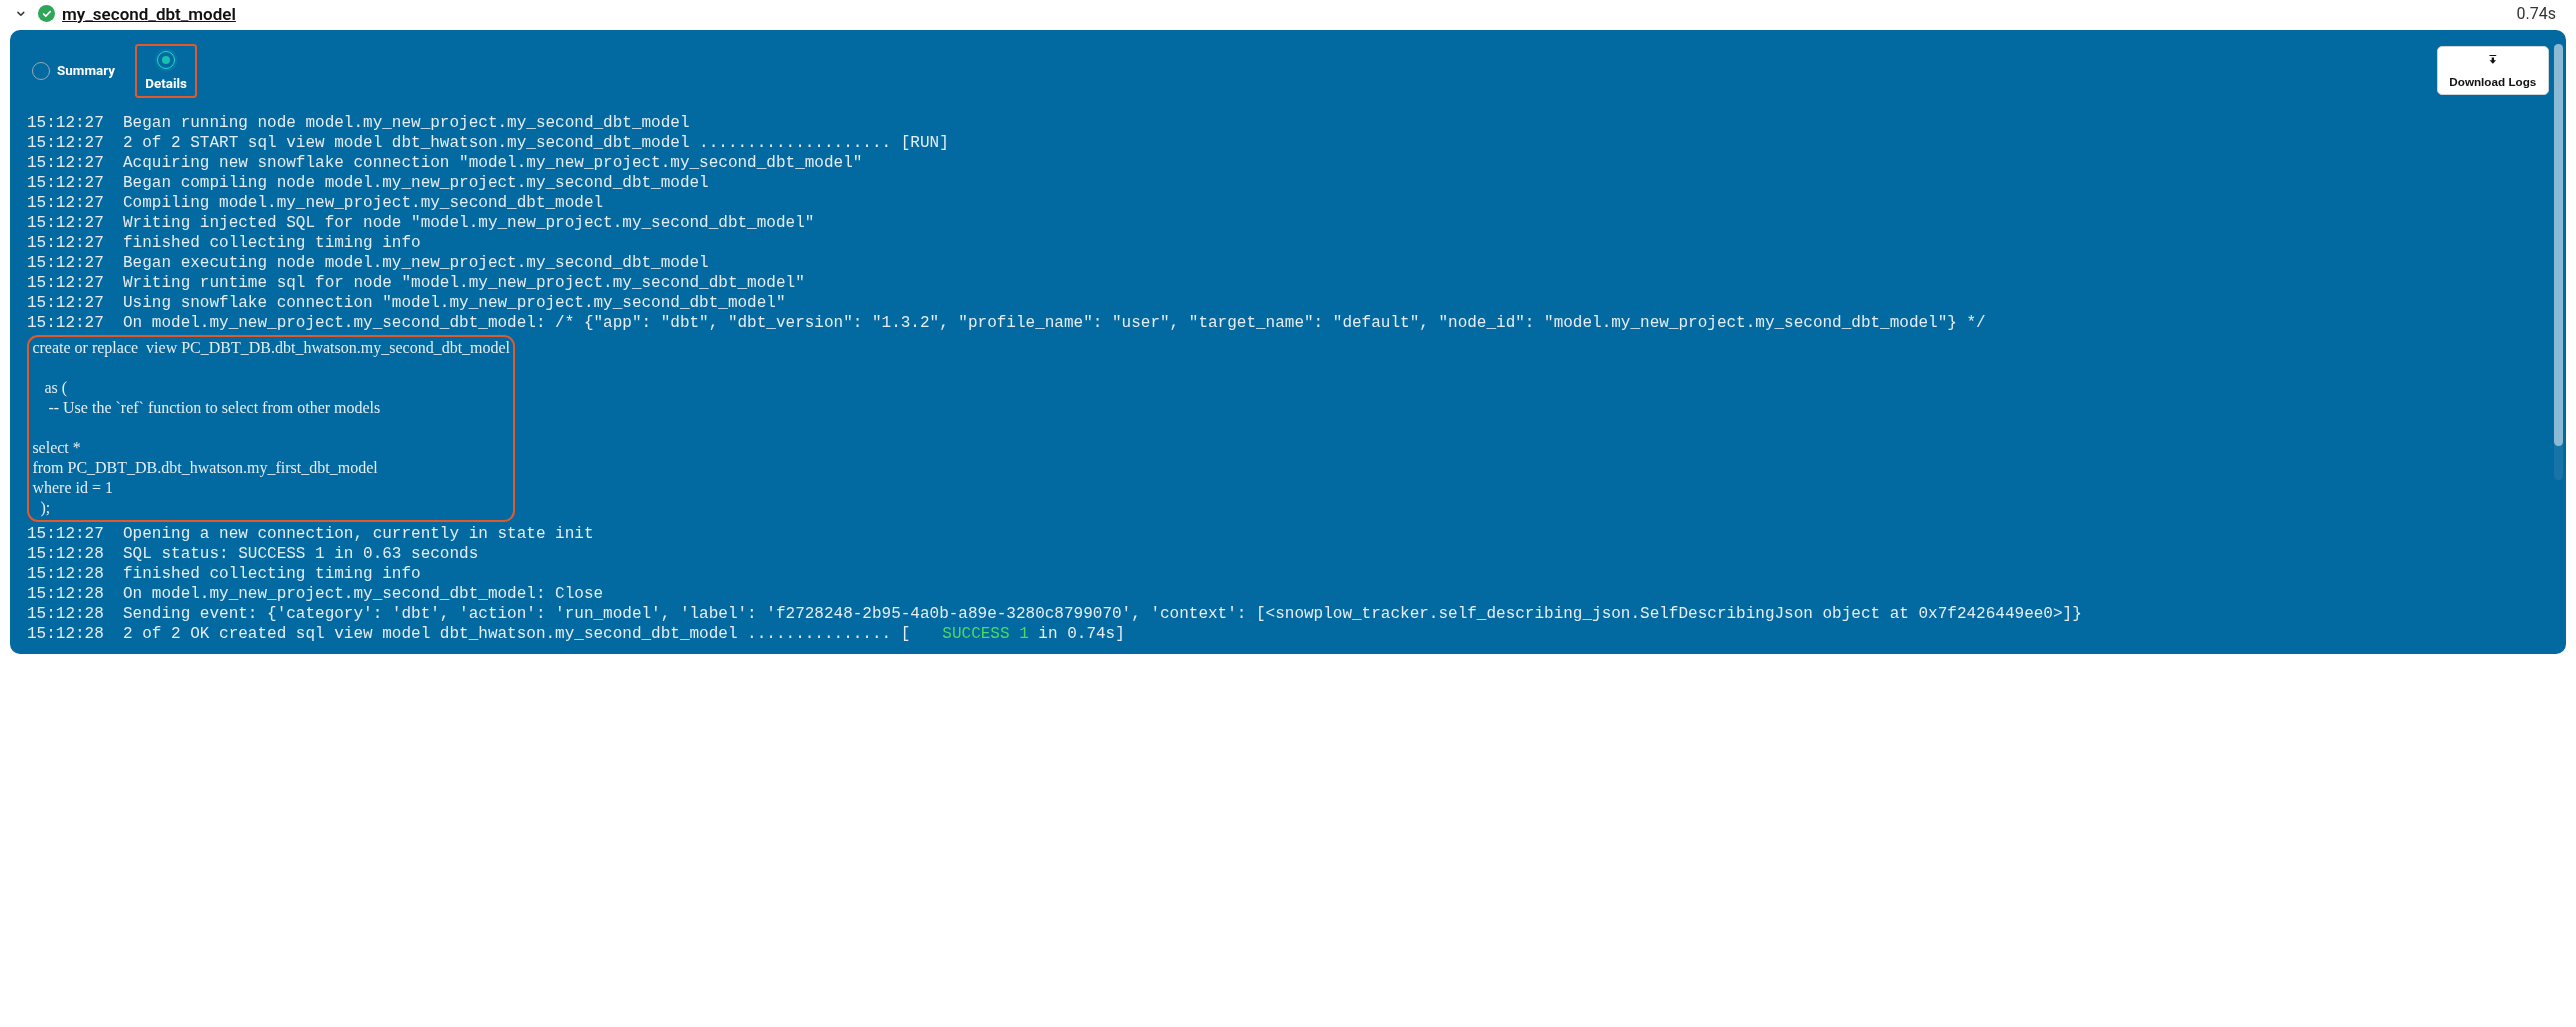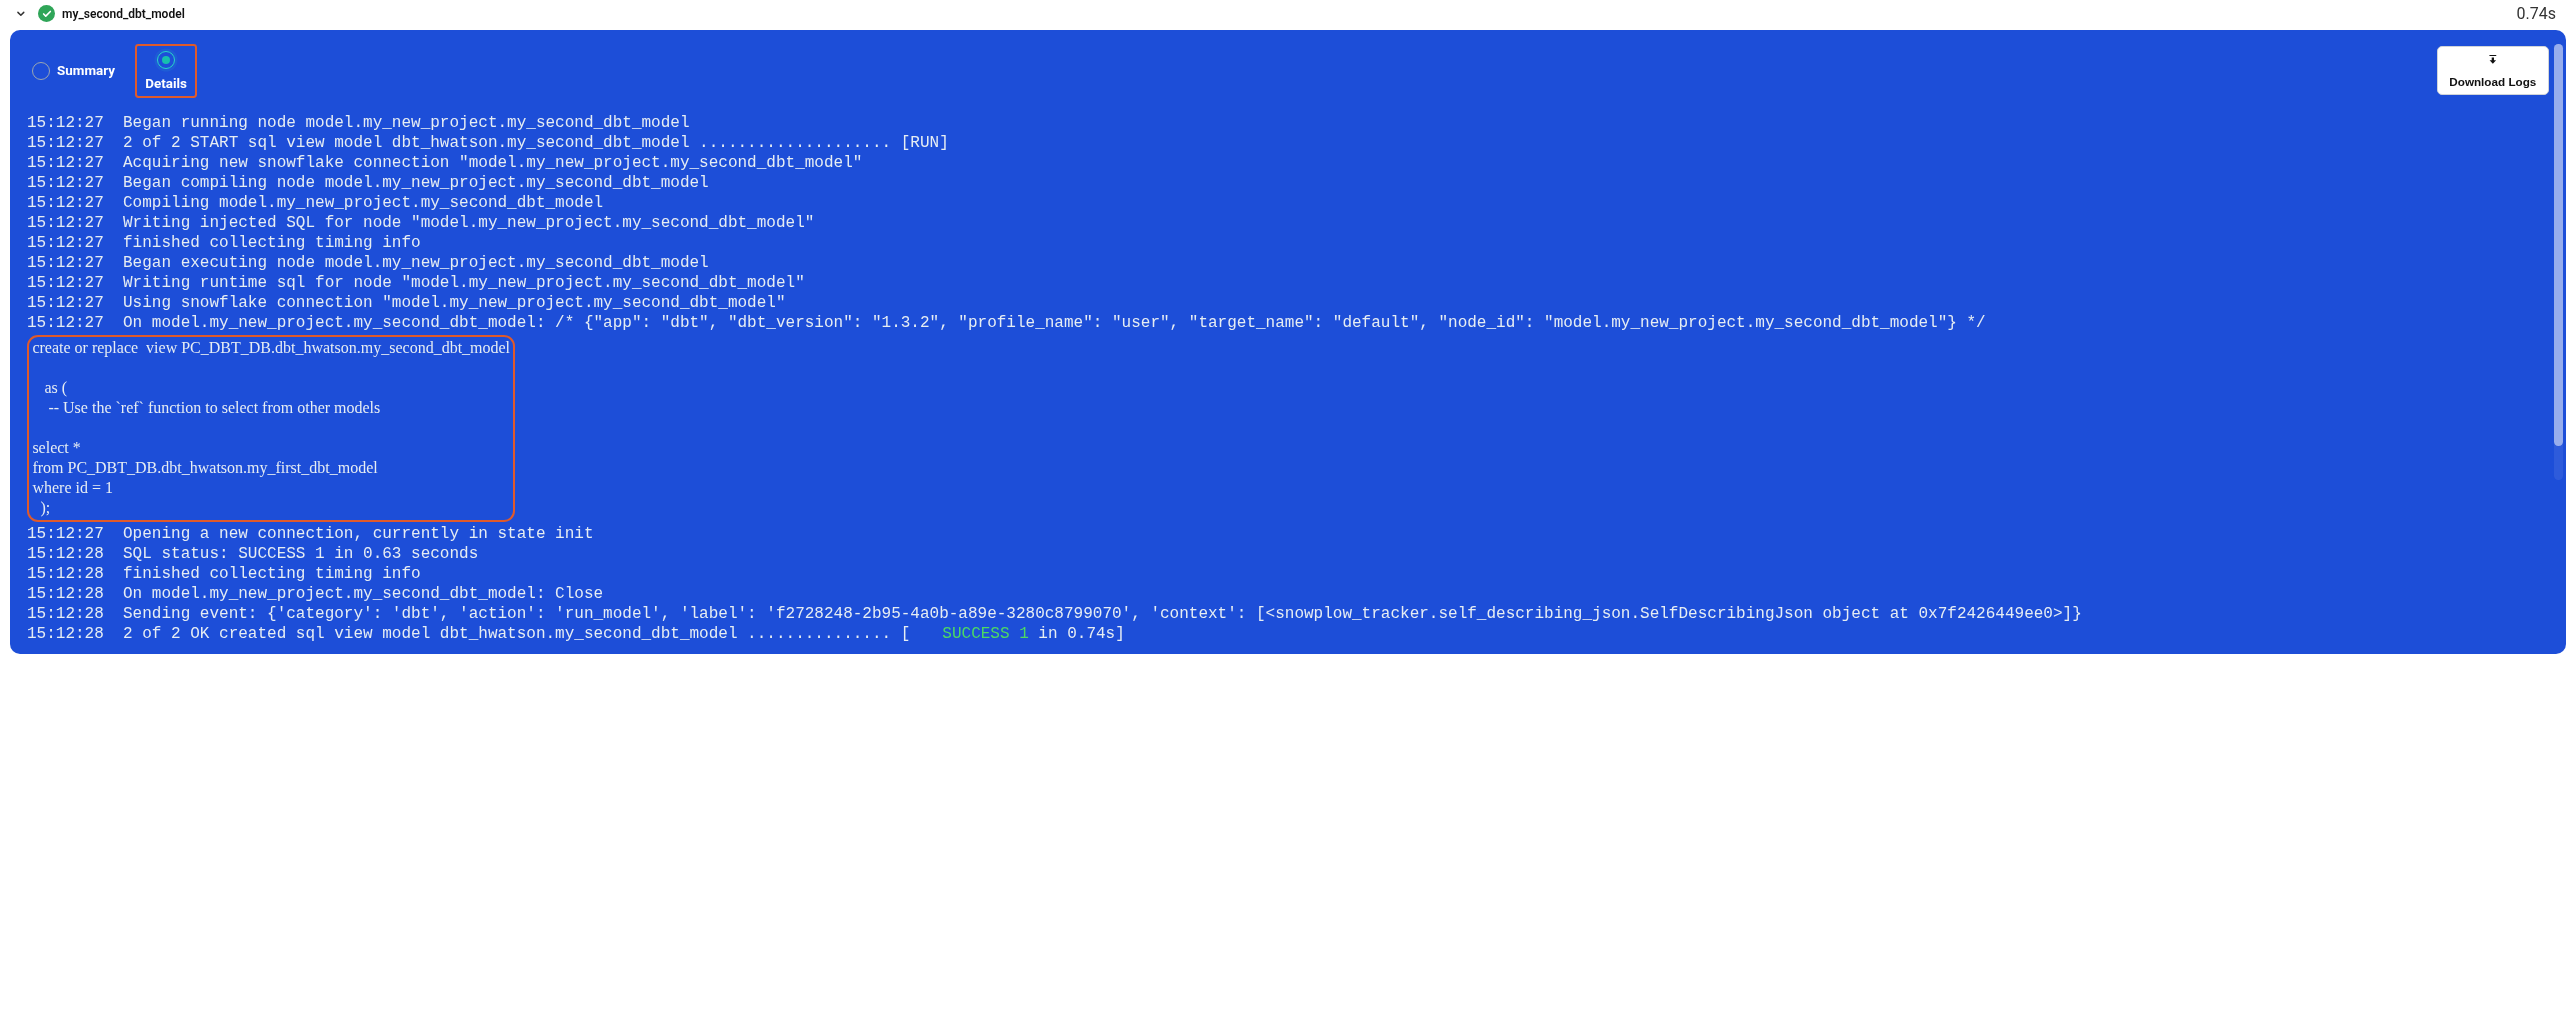--- a/index.html
+++ b/index.html
@@ -28,33 +28,34 @@
     }
     .status-check {
       width: 17px; height: 17px;
       border-radius: 50%;
       background: #2FA558;
       display: inline-flex; align-items: center; justify-content: center;
       margin-right: 6.7px;
     }
     .model-title {
       font-weight: 600;
-      font-size: 12px;
+      font-size: 17px;
+      text-decoration: underline;
     }
     .duration {
       margin-left: auto;
       font-size: 16px;
       color: #333;
       padding-right: 6.7px;
     }
 
     .terminal-wrap {
       position: relative;
       margin-top: 3.4px;
-      background: #1d4ed8;
+      background: #0369a1;
       border-radius: 10px;
       padding: 13.4px 17px 10px 17px;
       min-height: 469px;
     }
     .tabs-and-button {
       display: flex;
       align-items: center;
       margin-bottom: 15px;
     }
     .tabs {

